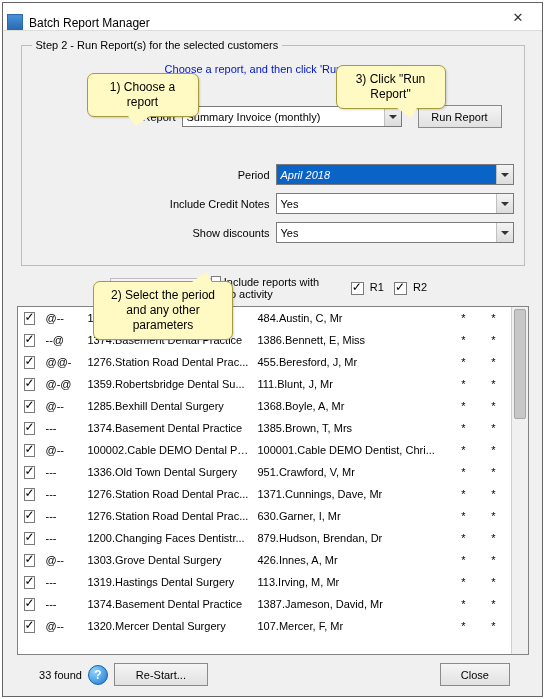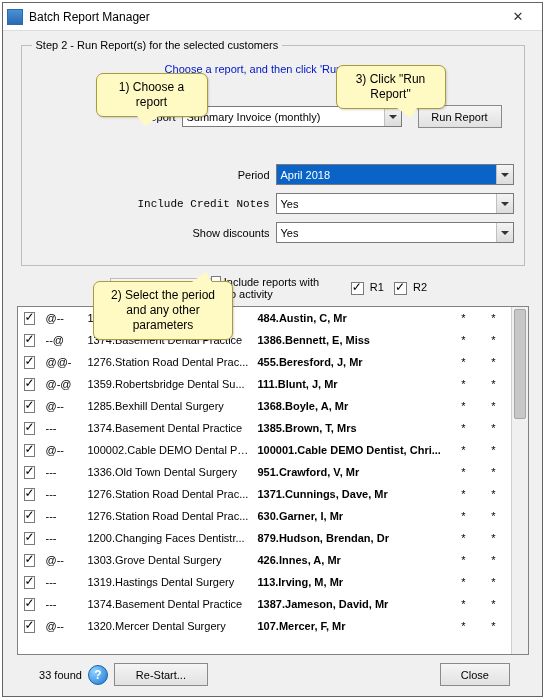--- a/index.html
+++ b/index.html
@@ -20,21 +20,21 @@
     height: 695px;
     display: flex;
     flex-direction: column;
     background: #f0f0f0;
   }
   .titlebar {
     height: 28px;
     background: #fff;
     border-bottom: 1px solid #ddd;
     display: flex;
-    align-items: center;
+    align-items: flex-end;
     padding: 0 4px;
   }
   .titlebar .app-icon {
     width: 16px; height: 16px;
     background: linear-gradient(#4a90d9,#2a6bb0);
     border:1px solid #2a6bb0;
     margin-right: 6px;
   }
   .titlebar .title { flex: 1; font-size: 12px; }
   .titlebar .close {
@@ -158,21 +158,21 @@
   }
   .grid {
     flex:1;
     overflow:hidden;
   }
   .grow { display:flex; align-items:center; height:22px; border-bottom:0px solid #eee; padding:0 2px;}
   .grow .gc { overflow:hidden; white-space:nowrap; text-overflow:ellipsis; padding:0 4px;}
   .gc0{width:22px;display:flex;justify-content:center;}
   .gc1{width:42px;}
   .gc2{width:170px;}
-  .gc3{width:195px;font-weight:bold;}
+  .gc3{width:195px;}
   .gc4{width:30px;text-align:center;}
   .gc5{width:30px;text-align:center;}
   .sbar{width:17px;background:#f0f0f0;border-left:1px solid #cfcfcf;position:relative;}
   .sbar .thumb{position:absolute;left:2px;right:2px;top:2px;height:110px;background:#c7c7c7;border:1px solid #a6a6a6;border-radius:2px;}
   .footer {
     display:flex; align-items:center; padding:4px 6px 6px 6px;
     gap:6px;
   }
   .footer .count{margin-right:auto;margin-left:4px;}
   .help-ic{width:20px;height:20px;border-radius:10px;background:radial-gradient(circle at 30% 30%,#8fd3ff,#1a77d3);display:flex;align-items:center;justify-content:center;color:#fff;font-weight:bold;font-size:12px;border:1px solid #1760aa;}
@@ -201,41 +201,41 @@
           <span class="arrow"></span>
         </div>
         <div style="width:16px;"></div>
         <div class="btn" style="width:84px;">Run Report</div>
       </div>
 
       <div style="height:28px;"></div>
 
       <div class="row">
         <span class="lbl" style="width:244px;">Period</span>
-        <div class="combo sel" style="width:238px;">
+        <div class="combo sel" style="width:238px;font-style:italic;">
           <span class="val">April 2018</span>
           <span class="arrow"></span>
         </div>
       </div>
       <div class="row">
-        <span class="lbl" style="width:244px;font-family:Liberation Mono, monospace;">Include Credit Notes</span>
+        <span class="lbl" style="width:244px;">Include Credit Notes</span>
         <div class="combo" style="width:238px;">
           <span class="val">Yes</span>
           <span class="arrow"></span>
         </div>
       </div>
       <div class="row" style="margin-bottom:8px;">
         <span class="lbl" style="width:244px;">Show discounts</span>
         <div class="combo" style="width:238px;">
           <span class="val">Yes</span>
           <span class="arrow"></span>
         </div>
       </div>
 
-      <div class="callout" style="left:74px; top:22px; width:112px;">
+      <div class="callout" style="left:65px; top:22px; width:112px;">
         <span>1) Choose a report</span>
         <span class="tail" style="left:40px;bottom:-10px;border-left:8px solid transparent;border-right:14px solid transparent;border-top:10px solid #fff9c4;"></span>
       </div>
       <div class="callout" style="left:314px; top:14px; width:110px;">
         <span>3) Click "Run Report"</span>
         <span class="tail" style="left:60px;bottom:-10px;border-left:14px solid transparent;border-right:6px solid transparent;border-top:10px solid #fff9c4;"></span>
       </div>
     </fieldset>
 
     <div class="callout" style="left:90px; top:250px; width:140px;">

